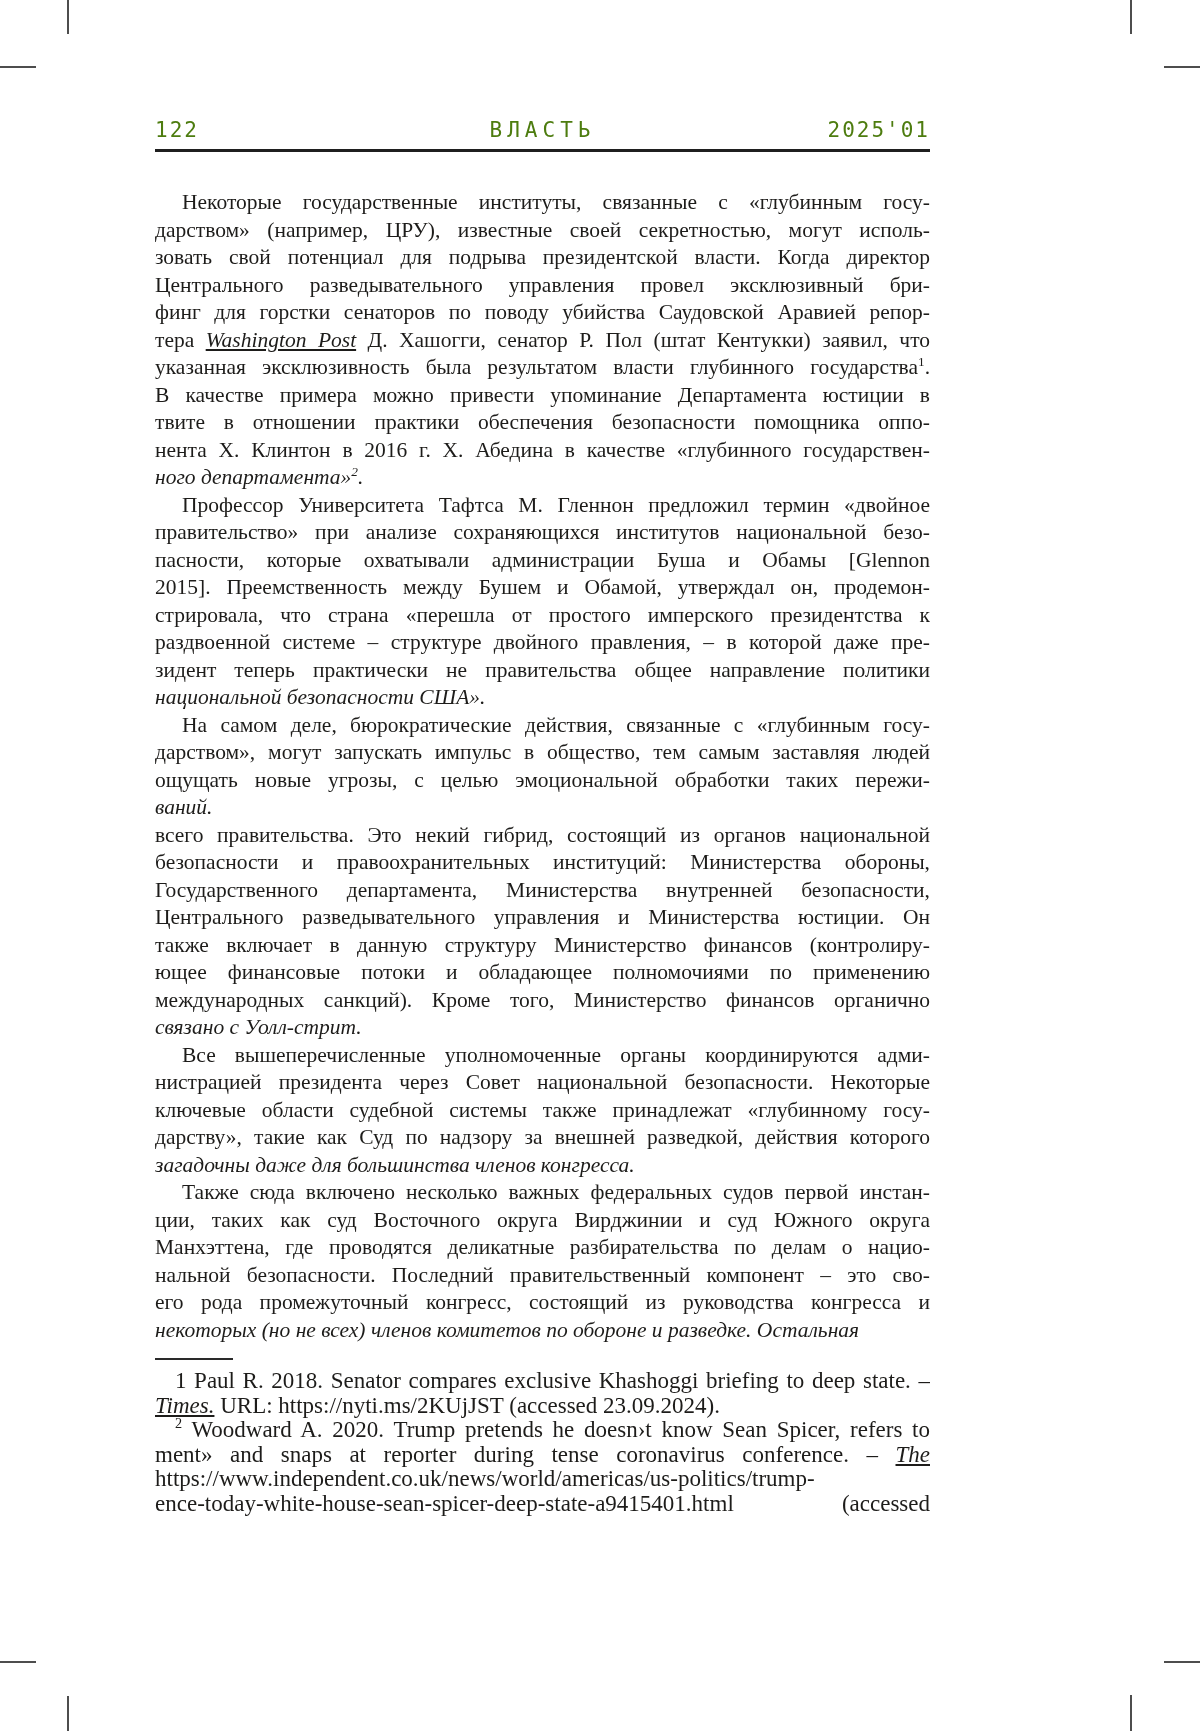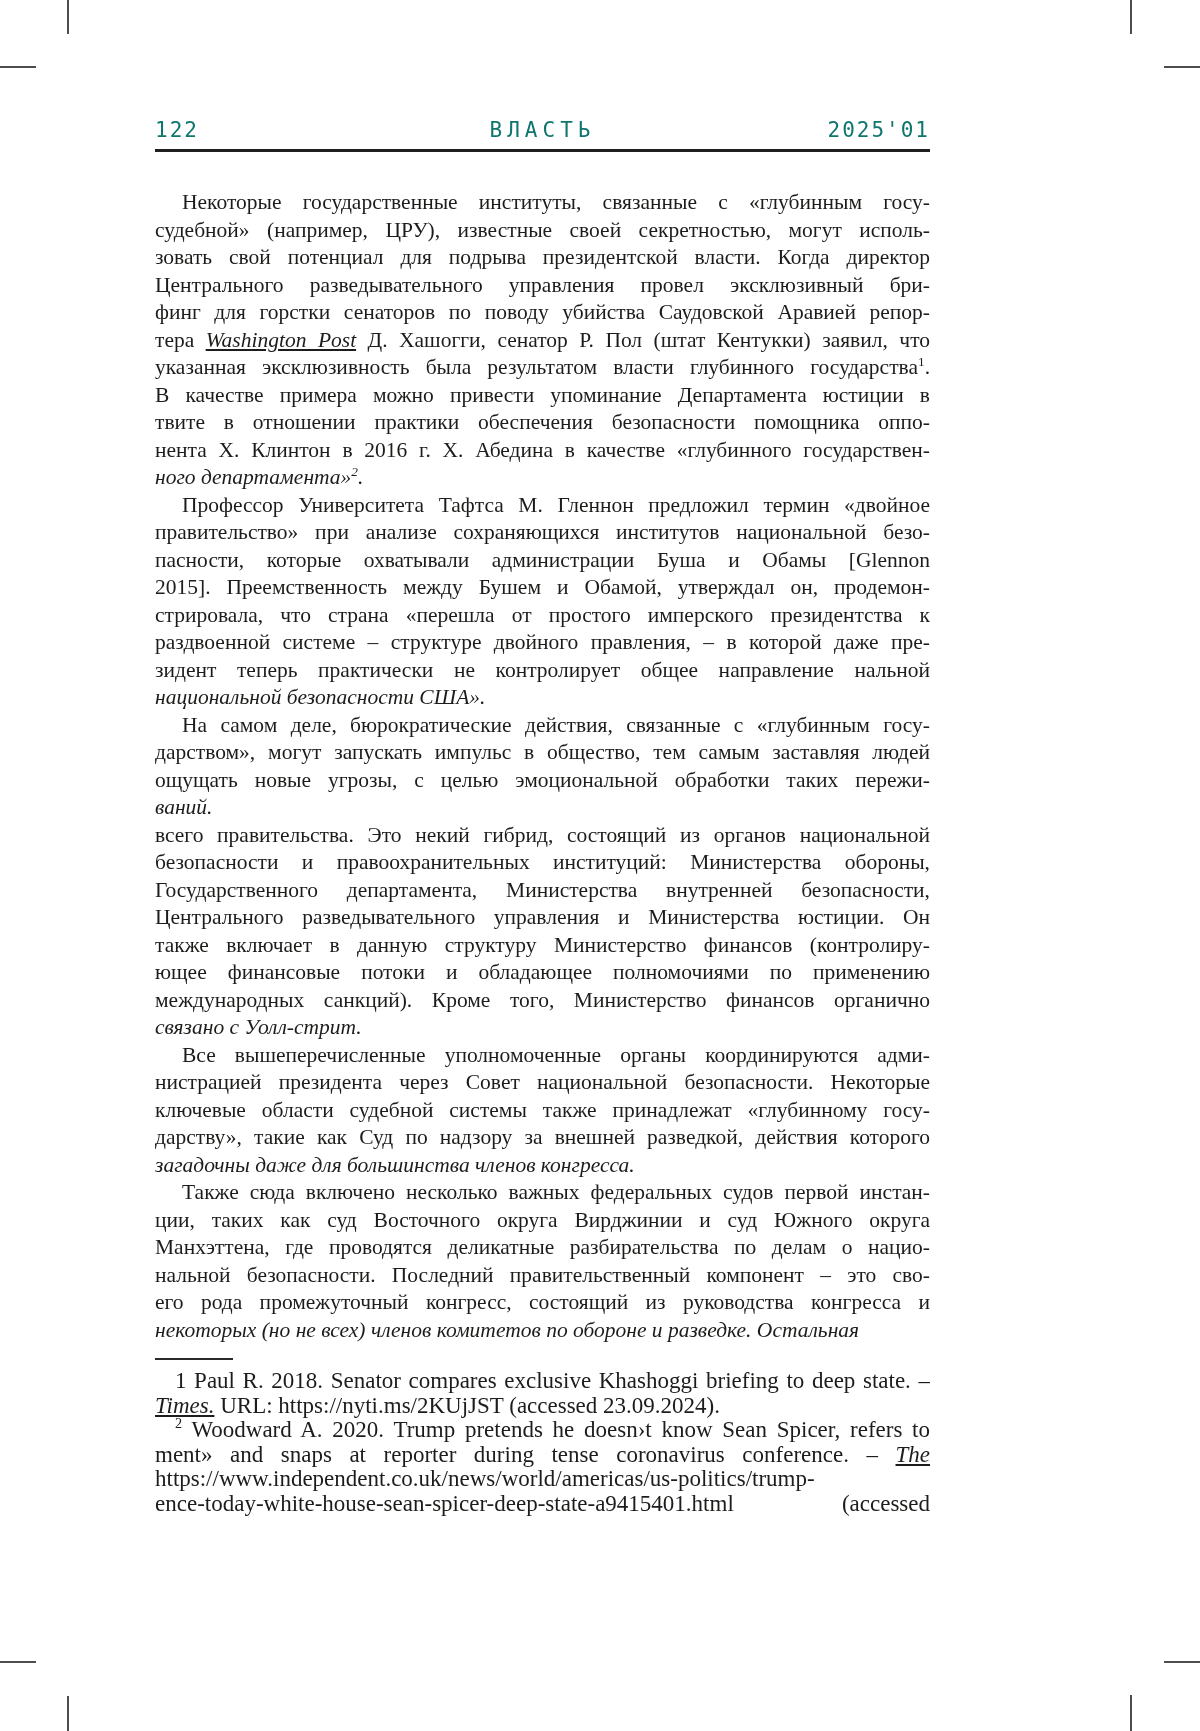--- a/index.html
+++ b/index.html
@@ -25,21 +25,21 @@
   .br-v{left:1130px;bottom:0;height:36px;}
 
   .content-col{margin-left:155px;width:775px;}
 
   .page-header{
     position:relative;
     padding-top:116px;
     height:26px;
     font-family:"DejaVu Sans Mono", monospace;
     font-size:21px;
-    color:#0f766e;
+    color:#4d7c0f;
   }
   .page-header .pageno{position:absolute;left:0;bottom:0;letter-spacing:2px;}
   .page-header .title{position:absolute;left:50%;transform:translateX(-50%);bottom:0;letter-spacing:5px;}
   .page-header .issue{position:absolute;right:0;bottom:0;letter-spacing:2px;}
   .header-rule{height:3px;background:#1f1f1f;margin-top:7px;}
 
   .article{margin-top:37px;font-size:21.5px;line-height:27.5px;}
   .para{margin:0;}
   .line{
     text-align:justify;
@@ -85,39 +85,39 @@
     <header class="page-header">
       <span class="pageno">122</span>
       <span class="title">ВЛАСТЬ</span>
       <span class="issue">2025'01</span>
     </header>
     <div class="header-rule"></div>
 
     <main class="article" id="article-body">
         <div class="para">
           <div class="line first"><span>Некоторые государственные институты, связанные с «глубинным госу-</span></div>
-          <div class="line"><span>судебной» (например, ЦРУ), известные своей секретностью, могут исполь-</span></div>
+          <div class="line"><span>дарством» (например, ЦРУ), известные своей секретностью, могут исполь-</span></div>
           <div class="line"><span>зовать свой потенциал для подрыва президентской власти. Когда директор</span></div>
           <div class="line"><span>Центрального разведывательного управления провел эксклюзивный бри-</span></div>
           <div class="line"><span>финг для горстки сенаторов по поводу убийства Саудовской Аравией репор-</span></div>
           <div class="line"><span>тера </span><span class="it">Washington Post</span><span> Д. Хашогги, сенатор Р. Пол (штат Кентукки) заявил, что</span></div>
           <div class="line"><span>указанная эксклюзивность была результатом власти глубинного государства</span><span class="sup">1</span><span>.</span></div>
           <div class="line"><span>В качестве примера можно привести упоминание Департамента юстиции в</span></div>
           <div class="line"><span>твите в отношении практики обеспечения безопасности помощника оппо-</span></div>
           <div class="line"><span>нента Х. Клинтон в 2016 г. Х. Абедина в качестве «глубинного государствен-</span></div>
           <div class="line last"><span>ного департамента»</span><span class="sup">2</span><span>.</span></div>
         </div>
         <div class="para">
           <div class="line first"><span>Профессор Университета Тафтса М. Гленнон предложил термин «двойное</span></div>
           <div class="line"><span>правительство» при анализе сохраняющихся институтов национальной безо-</span></div>
           <div class="line"><span>пасности, которые охватывали администрации Буша и Обамы [Glennon</span></div>
           <div class="line"><span>2015]. Преемственность между Бушем и Обамой, утверждал он, продемон-</span></div>
           <div class="line"><span>стрировала, что страна «перешла от простого имперского президентства к</span></div>
           <div class="line"><span>раздвоенной системе – структуре двойного правления, – в которой даже пре-</span></div>
-          <div class="line"><span>зидент теперь практически не контролирует общее направление нальной</span></div>
+          <div class="line"><span>зидент теперь практически не правительства общее направление политики</span></div>
           <div class="line last"><span>национальной безопасности США».</span></div>
         </div>
         <div class="para">
           <div class="line first"><span>На самом деле, бюрократические действия, связанные с «глубинным госу-</span></div>
           <div class="line"><span>дарством», могут запускать импульс в общество, тем самым заставляя людей</span></div>
           <div class="line"><span>ощущать новые угрозы, с целью эмоциональной обработки таких пережи-</span></div>
           <div class="line last"><span>ваний.</span></div>
         </div>
         <div class="para">
           <div class="line"><span>всего правительства. Это некий гибрид, состоящий из органов национальной</span></div>

